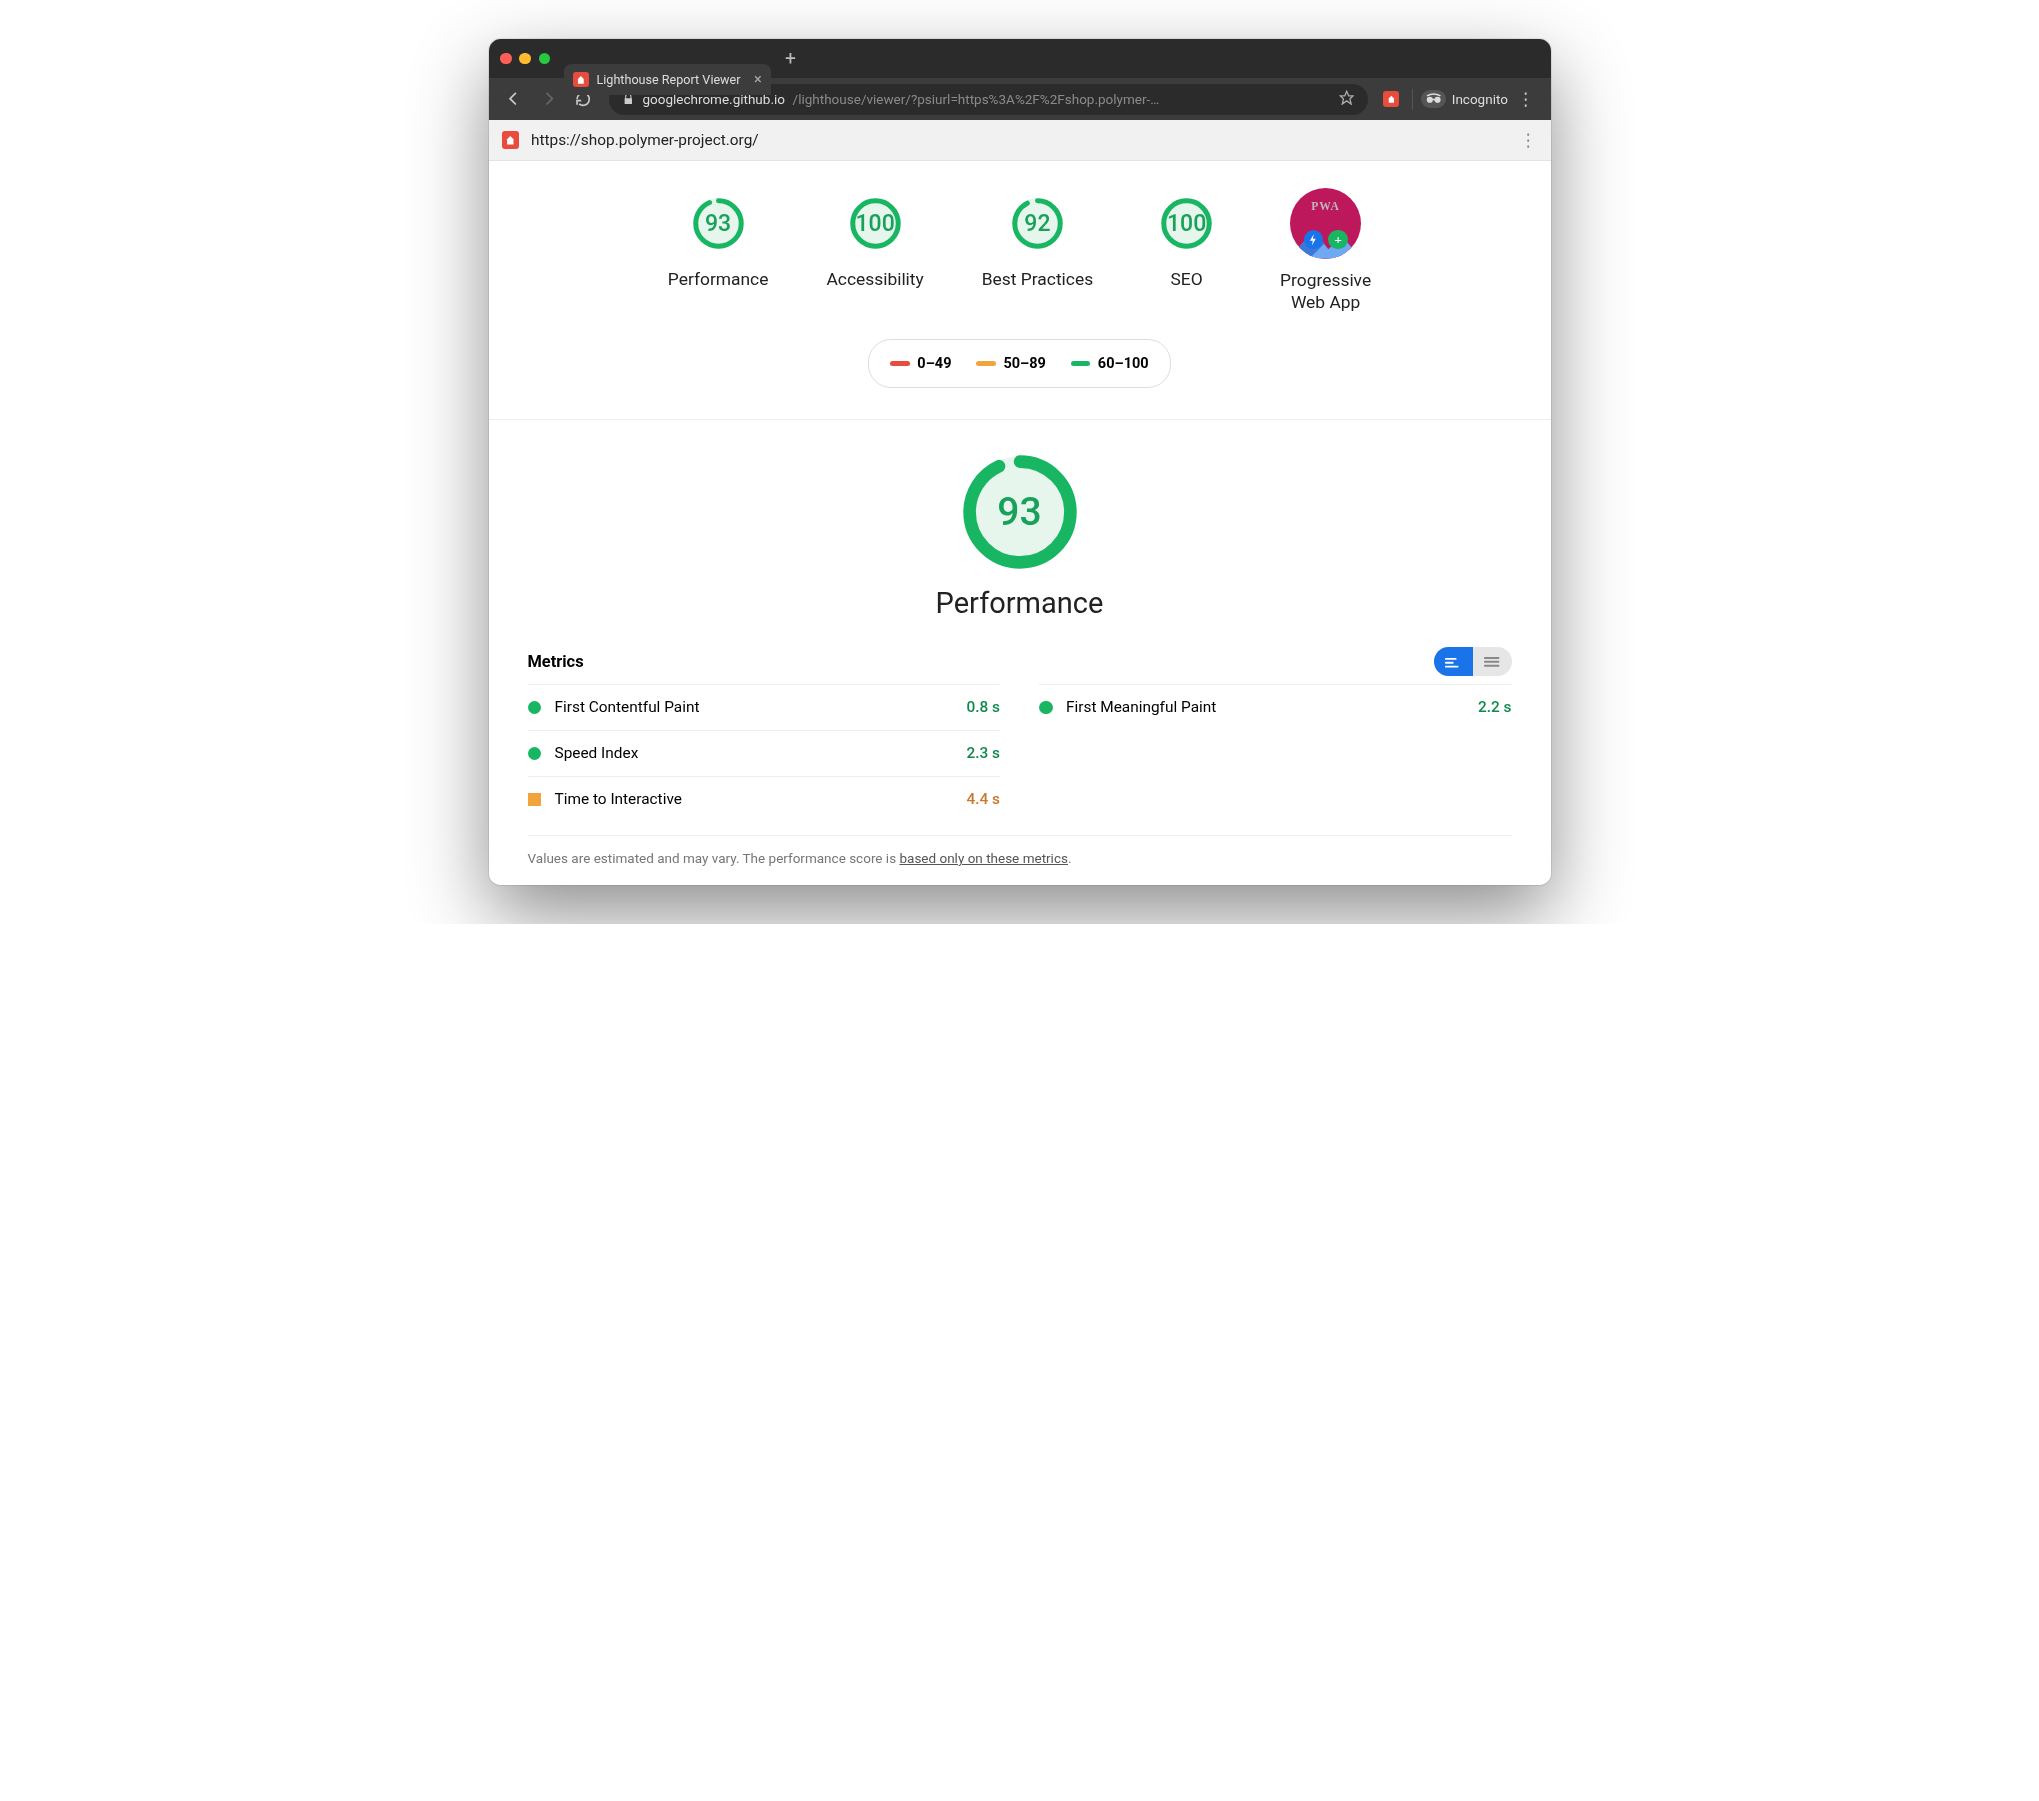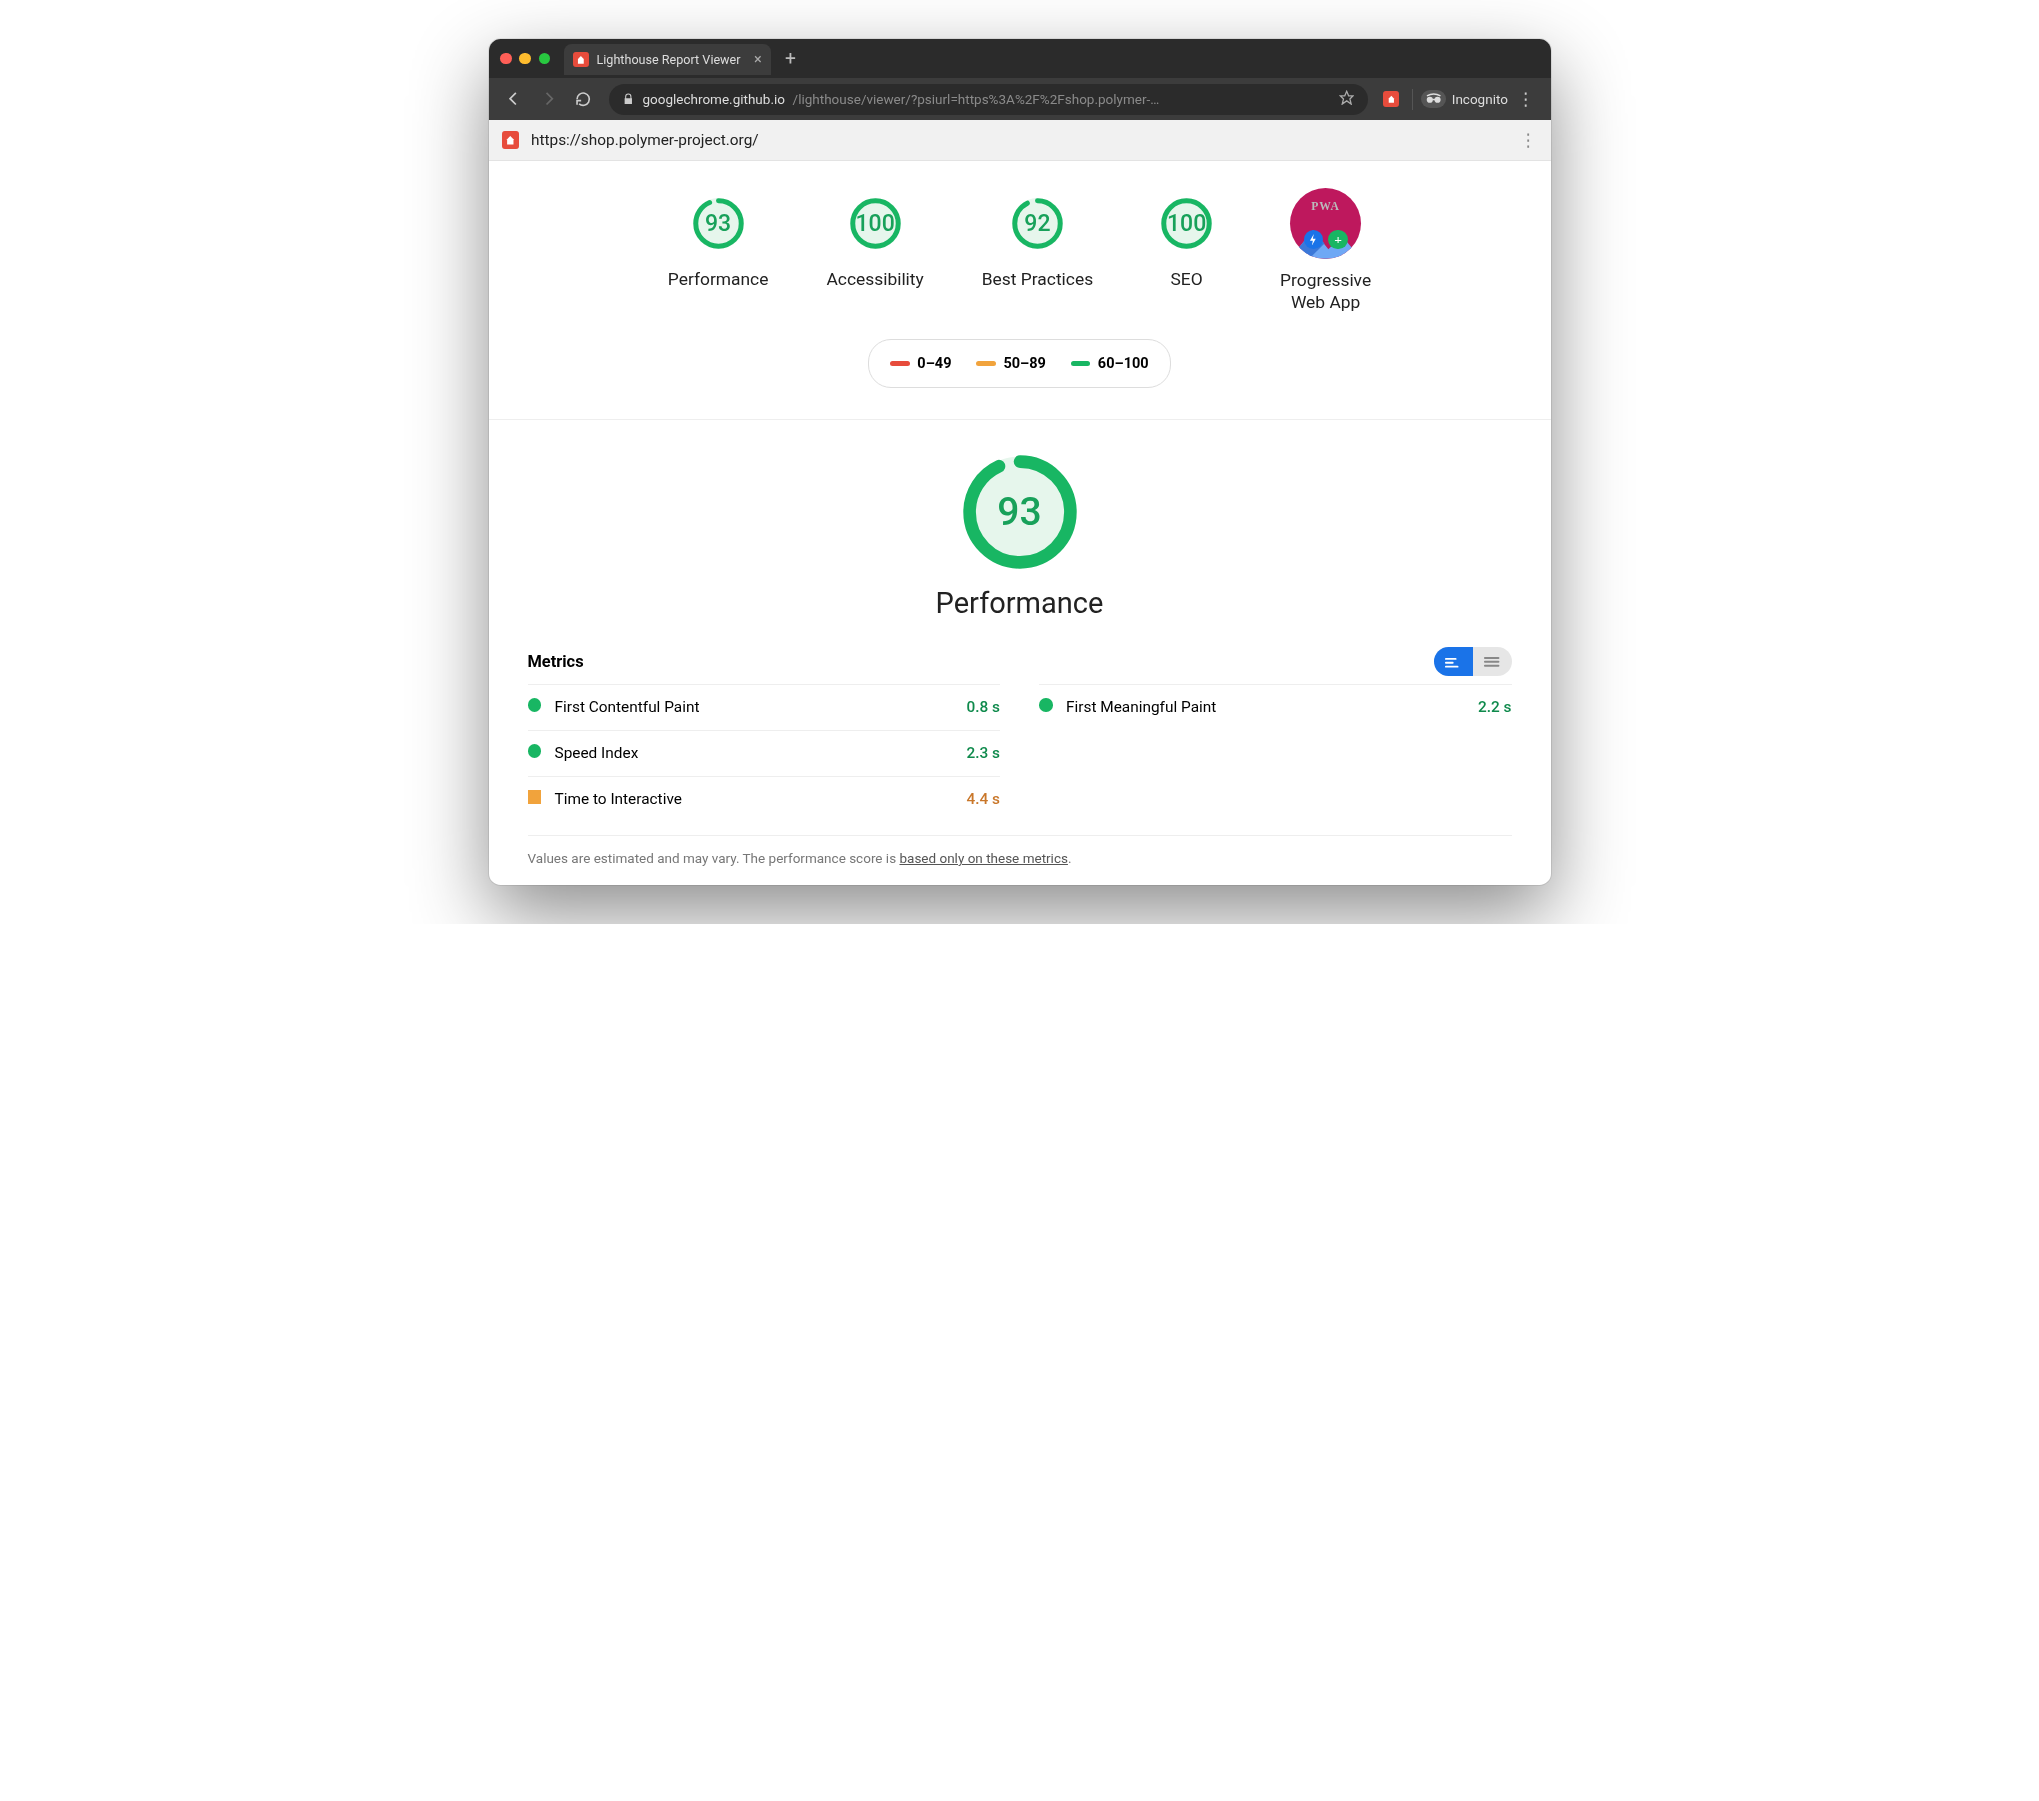--- a/index.html
+++ b/index.html
@@ -34,21 +34,21 @@
     color: #ddd;
     font-size: 12.6px;
     height: 31px;
     display: flex;
     align-items: center;
     padding: 0 9.7px;
     border-radius: 7.7px 7.7px 0 0;
     gap: 7.7px;
     max-width: 222px;
     position: relative;
-    top: 1px;
+    top: 21px;
   }
   .tab .favicon {
     width: 15.4px; height: 15.4px; border-radius: 2.9px;
     background: #e74c3c;
     display:flex;align-items:center;justify-content:center;
   }
   .tab .favicon svg { width:9.7px;height:9.7px; }
   .tab .close { color:#aaa; font-size:14.5px; margin-left:5.8px; }
   .newtab { color:#bbb; font-size:19.3px; margin-left:13.5px; cursor:pointer; }
   .toolbar {
@@ -139,21 +139,21 @@
   .cat-title{font-size:29px;color:#222;}
   .metrics-head{display:flex;align-items:center;justify-content:space-between;margin-bottom:7.7px;}
   .metrics-head h3{font-size:16.4px;font-weight:700;}
   .view-toggle{
     display:flex;background:#e6e6e6;border-radius:19.3px;overflow:hidden;height:29px;
   }
   .view-toggle div{width:39px;display:flex;align-items:center;justify-content:center;}
   .view-toggle .active{background:#1a73e8;color:#fff;}
   .metrics-grid{display:grid;grid-template-columns:1fr 1fr;gap:0 39px;}
   .metric-row{
-    display:flex;align-items:flex-start;padding:13.5px 0;border-top:1px solid #eee;
+    display:flex;align-items:center;padding:13.5px 0;border-top:1px solid #eee;
     font-size:15.4px;
   }
   .metric-row .mi{width:13.5px;height:13.5px;margin-right:13.5px;flex-shrink:0;}
   .mi-pass{background:#18b663;border-radius:50%;}
   .mi-avg{background:#f1a33c;}
   .mi-fail{
     width:0;height:0;border-left:7.7px solid transparent;border-right:7.7px solid transparent;
     border-bottom:13.5px solid #e74c3c;background:none;
   }
   .metric-row .mv{margin-left:auto;font-weight:500;}

